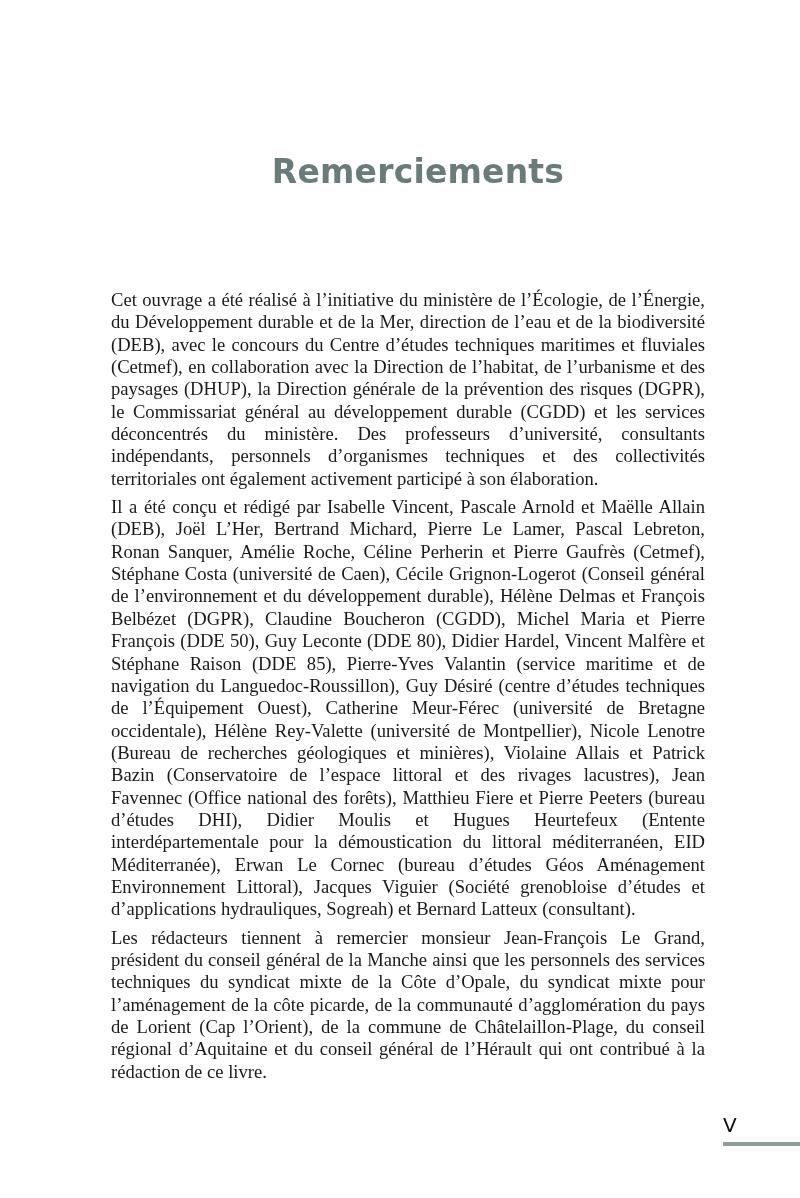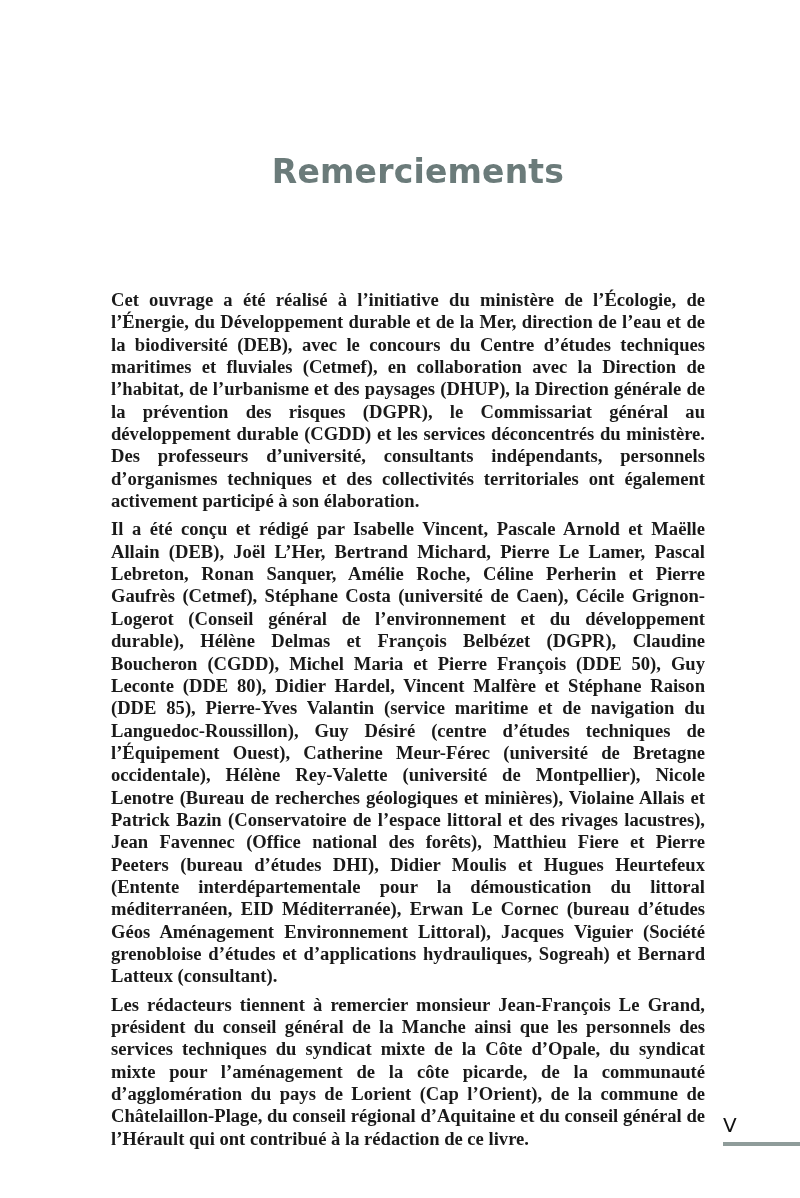--- a/index.html
+++ b/index.html
@@ -36,21 +36,20 @@
       font-family: "Liberation Serif", "DejaVu Serif", serif;
       font-size: 18.6px;
       line-height: 22.35px;
       color: #1a1a1a;
       text-align: justify;
       hyphens: manual;
     }
     .body-text p {
       margin: 0 0 6px 0;
       text-align: justify;
-      font-weight: bold;
     }
     .page-number {
       position: absolute;
       top: 1113px;
       left: 723px;
       font-family: "DejaVu Sans", "Liberation Sans", sans-serif;
       font-size: 20px;
       color: #111111;
       line-height: 24px;
     }

